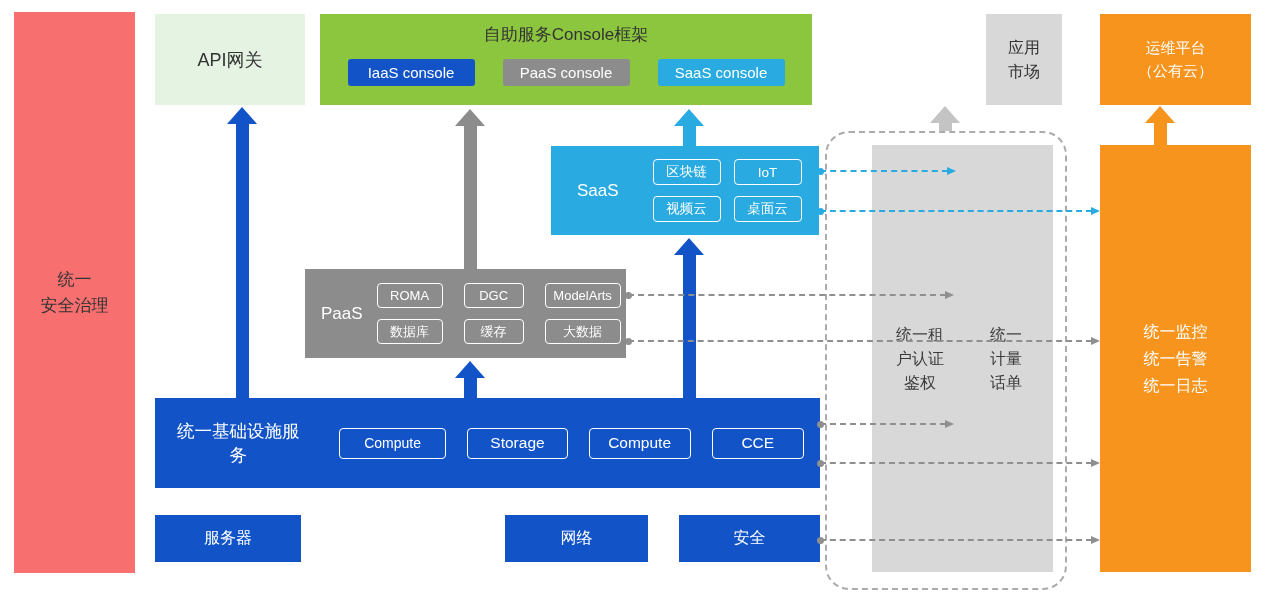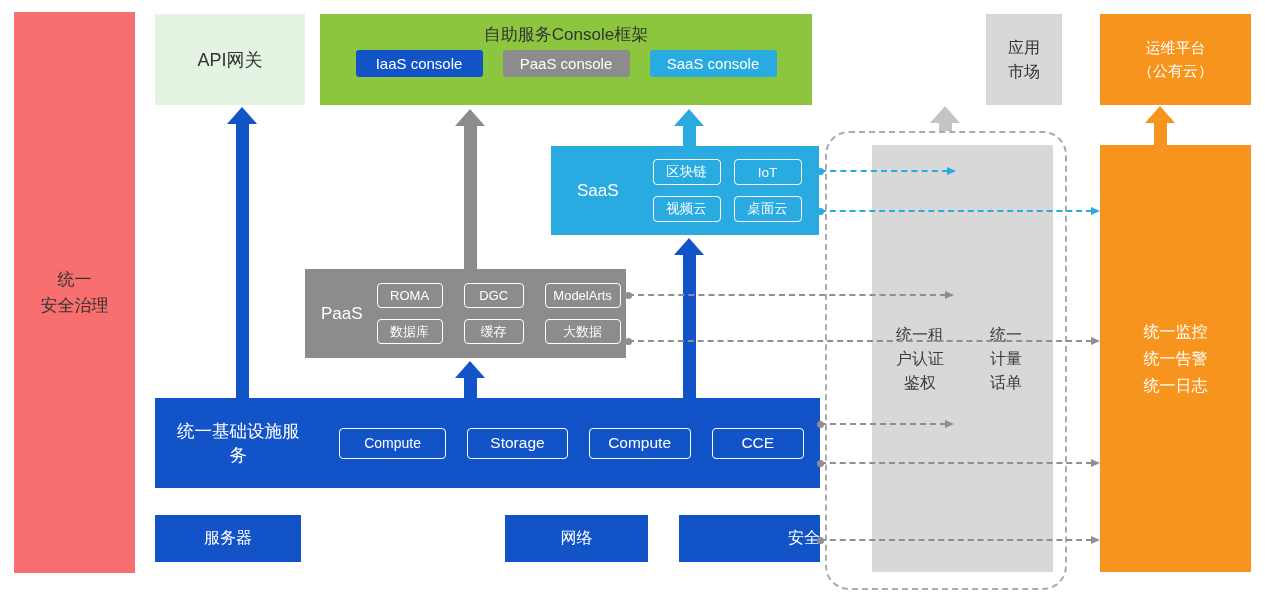--- a/index.html
+++ b/index.html
@@ -13,21 +13,21 @@
     text-align:center;box-sizing:border-box;
   }
   .pre{white-space:pre-line;line-height:1.5;}
   .pill{
     border:1.5px solid #ffffff;border-radius:4px;color:#ffffff;
     display:flex;align-items:center;justify-content:center;box-sizing:border-box;
   }
   
   .console-fw{flex-direction:column;justify-content:flex-start;padding-top:9px;}
   .console-title{font-size:17px;color:#333333;}
-  .console-btn-row{display:flex;gap:20px;margin-top:4px;}
+  .console-btn-row{display:flex;gap:28px;margin-top:13px;}
   .console-btn{
     width:127px;height:27px;border-radius:3px;color:#ffffff;font-size:15px;
     display:flex;align-items:center;justify-content:center;
   }
   
   .v-arrow{position:absolute;width:30px;display:flex;flex-direction:column;align-items:center;z-index:2;}
   .v-head{width:0;height:0;border-left:15px solid transparent;border-right:15px solid transparent;border-bottom:17px solid var(--c);}
   .v-shaft{width:13px;flex:1;background:var(--c);}
   
   .dash{position:absolute;height:0;border-top:2px dashed var(--c);z-index:3;}
@@ -104,21 +104,21 @@
     <div class="pill" style="width:106px;height:31px;font-size:15.5px;">Compute</div>
     <div class="pill" style="width:96px;height:31px;font-size:15.5px;">CCE</div>
   </div>
 
   <div class="box" style="left:155px;top:515px;width:146px;height:47px;background:#1254C8;">
     <span style="font-size:16px;color:#ffffff;">服务器</span>
   </div>
   <div class="box" style="left:505px;top:515px;width:143px;height:47px;background:#1254C8;">
     <span style="font-size:16px;color:#ffffff;">网络</span>
   </div>
-  <div class="box" style="left:679px;top:515px;width:141px;height:47px;background:#1254C8;justify-content:flex-end;">
+  <div class="box" style="left:679px;top:515px;width:141px;height:47px;background:#1254C8;">
     <span style="font-size:16px;color:#ffffff;">安全</span>
   </div>
 
   <div class="dashed-frame" style="left:825px;top:131px;width:242px;height:459px;"></div>
 
   <div class="box" style="left:872px;top:145px;width:96px;height:427px;background:#D8D8D8;z-index:1;">
     <span class="pre bar-label-dark" style="font-size:16px;">统一租
 户认证
 鉴权</span>
   </div>

